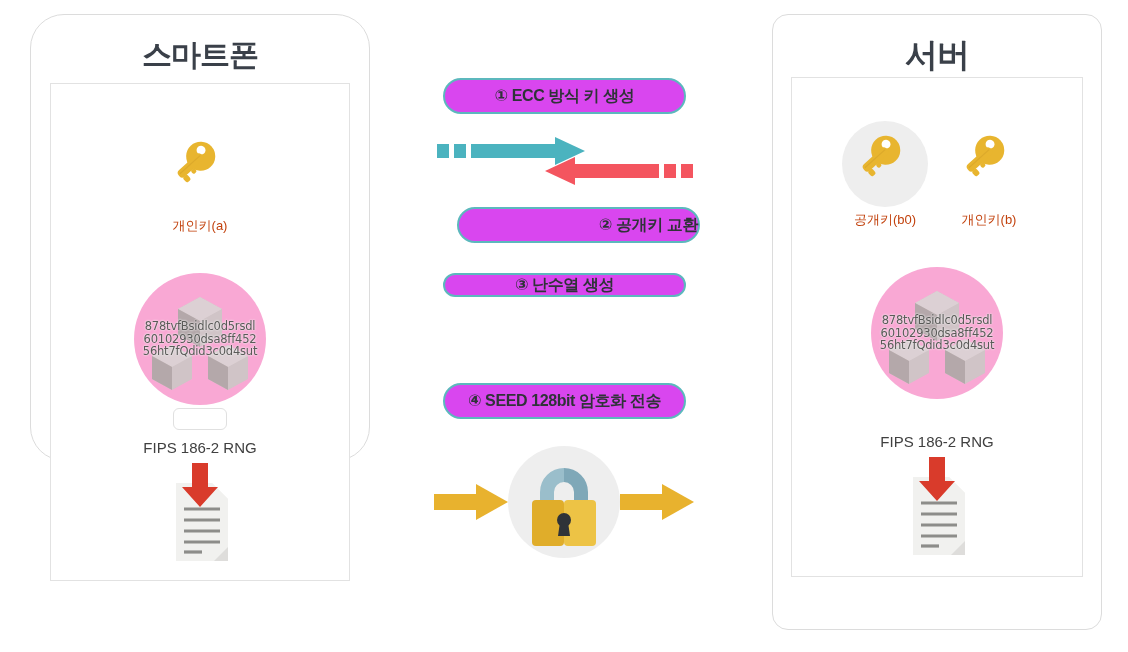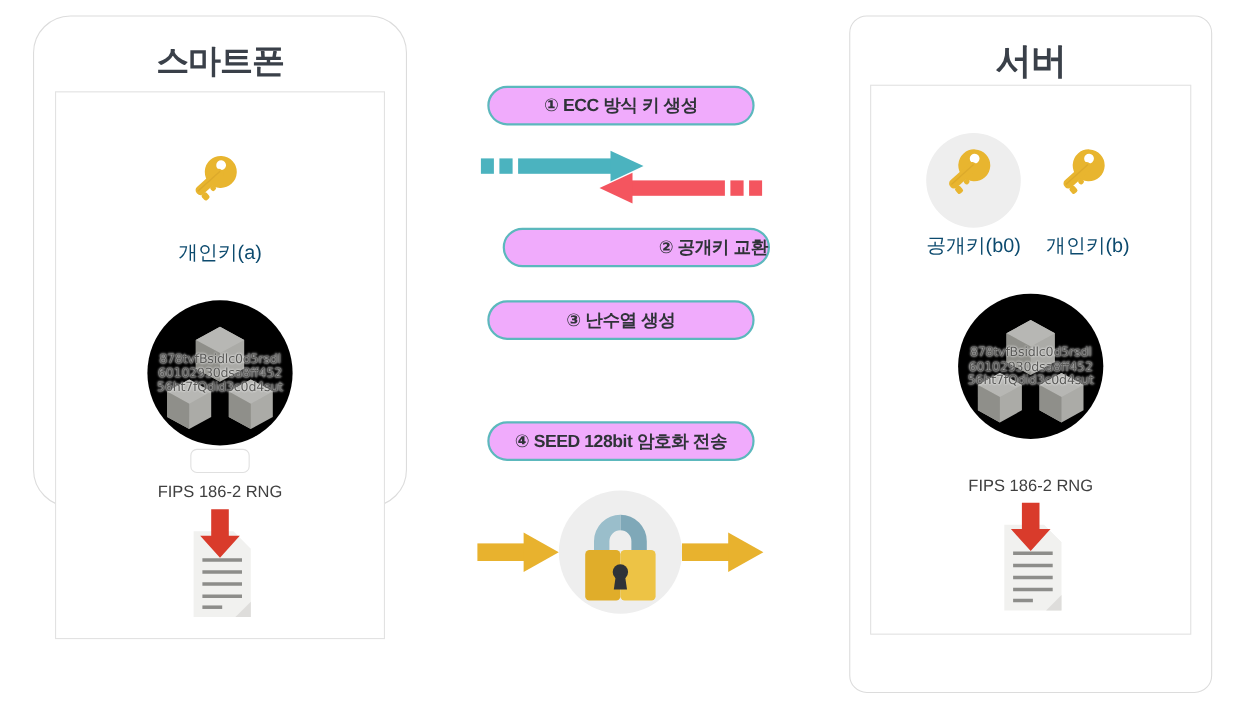--- a/index.html
+++ b/index.html
@@ -63,29 +63,29 @@
   }
   .key-art{
     width:86px;height:86px;
     display:flex;align-items:center;justify-content:center;
     border-radius:50%;
     position:relative;
   }
   .key-art.haloed{background:#eeeeee;}
   .key-label{
     margin-top:4px;
-    font-size:18px;color:#0c4a6e;
+    font-size:13px;color:#c2410c;
     white-space:nowrap;
   }
 
   
   .rng-blob{
     position:absolute;left:50%;transform:translateX(-50%);
     width:132px;height:132px;border-radius:50%;
-    background:#000000;
+    background:#f9a8d4;
     display:flex;align-items:center;justify-content:center;
   }
   .rng-blob .cubes{position:absolute;inset:0;}
   .rng-text{
     position:relative;
     text-align:center;
     font-size:11.5px;
     line-height:1.12;
     color:#5a5a58;
     font-family:"DejaVu Sans",sans-serif;
@@ -103,21 +103,21 @@
     position:absolute;left:50%;transform:translateX(-50%);
     width:100px;height:110px;
   }
 
   
   .pill{
     position:absolute;
     box-sizing:border-box;
     border:2px solid #5cb8bd;
     border-radius:999px;
-    background:#f0abfc;
+    background:#d946ef;
     display:flex;align-items:center;justify-content:center;
     color:#2f3338;
     font-weight:bold;
     font-size:16px;
     letter-spacing:-0.4px;
     white-space:nowrap;
   }
   .exchange-arrows{position:absolute;}
   .lock-zone{position:absolute;}
 </style>
@@ -211,21 +211,21 @@
         <rect x="227" y="28" width="12" height="14"></rect>
         <rect x="244" y="28" width="12" height="14"></rect>
       </g>
     </svg>
   </div>
 
   <div class="pill" style="left:457px;top:207px;width:243px;height:36px;justify-content:flex-end;">
     <span>② 공개키 교환</span>
   </div>
 
-  <div class="pill" style="left:443px;top:273px;width:243px;height:36px;">
+  <div class="pill" style="left:443px;top:273px;width:243px;height:24px;">
     <span>③ 난수열 생성</span>
   </div>
 
   <div class="pill" style="left:443px;top:383px;width:243px;height:36px;">
     <span>④ SEED 128bit 암호화 전송</span>
   </div>
 
   <div class="lock-zone" style="left:428px;top:444px;width:272px;height:116px;">
     <svg width="272" height="116" viewBox="0 0 272 116" aria-hidden="true">
       <g fill="#e8b22e">

